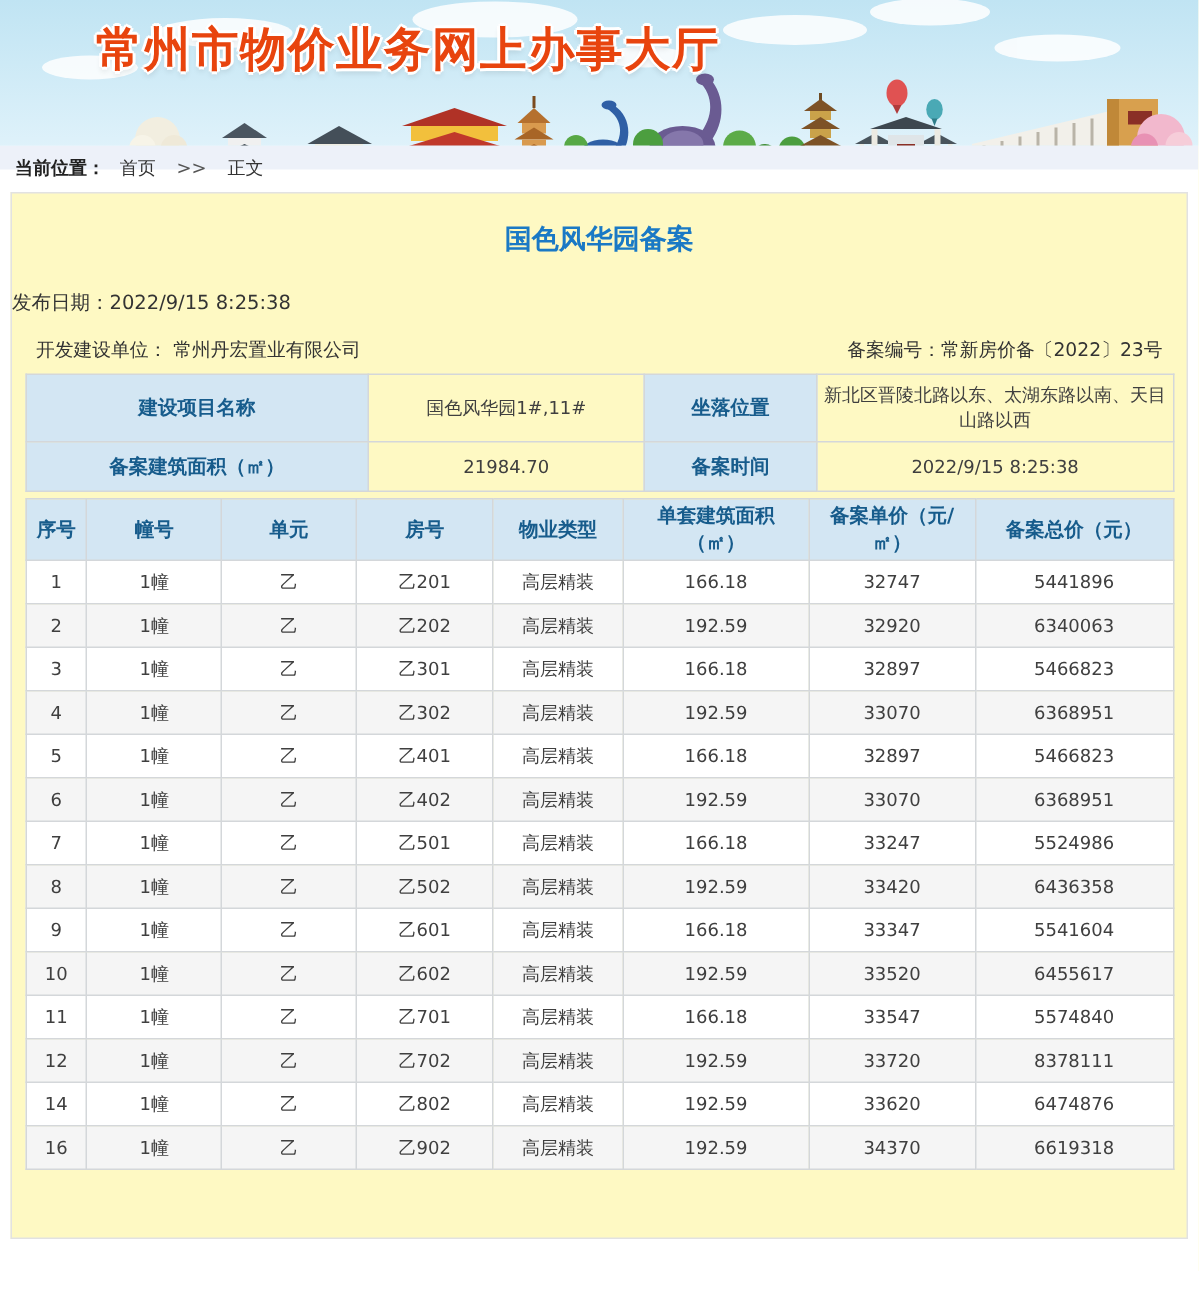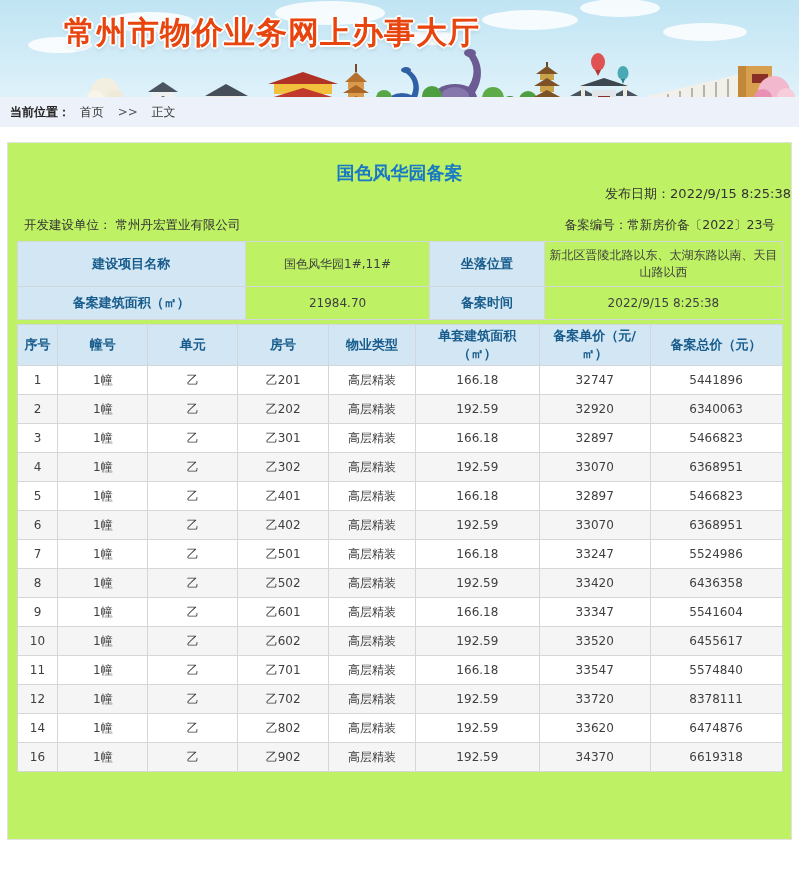--- a/index.html
+++ b/index.html
@@ -10,32 +10,32 @@
   .banner { position:relative; width:799px; height:97px; overflow:hidden;
     background:linear-gradient(#c3e6f4,#e2f3fb); }
   .banner svg { position:absolute; left:0; top:0; }
   .banner-title { position:absolute; left:64px; top:12px; z-index:2;
     font-size:31px; font-weight:bold; letter-spacing:1px; color:#e8440e;
     text-shadow:-2px 0 0 #fff, 2px 0 0 #fff, 0 -2px 0 #fff, 0 2px 0 #fff,
       -1px -1px 0 #fff, 1px 1px 0 #fff, 1px -1px 0 #fff, -1px 1px 0 #fff,
       0 3px 4px rgba(0,0,0,.15); }
 
   
-  .breadcrumb { height:30px; line-height:30px; background:#edf1f9;
+  .breadcrumb { height:16px; line-height:30px; background:#edf1f9;
     font-size:12px; color:#333; padding-left:10px; }
   .breadcrumb .bc-label { font-weight:bold; color:#222; }
   .breadcrumb a { color:#333; text-decoration:none; margin:0 6px; cursor:pointer; }
   .breadcrumb .sep { color:#555; margin:0 4px; }
 
   
-  .panel { margin:15px 7px 0 7px; background:#bef264; border:1px solid #e2e2e2;
+  .panel { margin:15px 7px 0 7px; background:#fef9c3; border:1px solid #e2e2e2;
     height:698px; overflow:hidden; }
   .article-title { text-align:center; margin-top:18px;
     font-size:18px; font-weight:bold; color:#1a79c5; }
-  .pub-date { text-align:right; font-size:13px; color:#333; }
+  .pub-date { text-align:left; margin-top:22px; font-size:13px; color:#333; }
   .meta-row { display:flex; justify-content:space-between; align-items:flex-start;
     padding:0 16px; margin-top:14px; font-size:12.5px; color:#333; }
 
   table { border-collapse:collapse; width:766px; margin:0 auto; table-layout:fixed; }
   .info-table { margin-top:7px; }
   th, td { border:1px solid #d4d7da; text-align:center; vertical-align:middle;
     font-size:12px; color:#3f3f3f; padding:2px 4px; word-break:break-all; }
   th { background:#d3e6f3; color:#175c8c; font-size:13px; font-weight:bold; }
   .info-table .r1 { height:45px;padding-left:25px; }
   .info-table .r2 { height:33px; }

